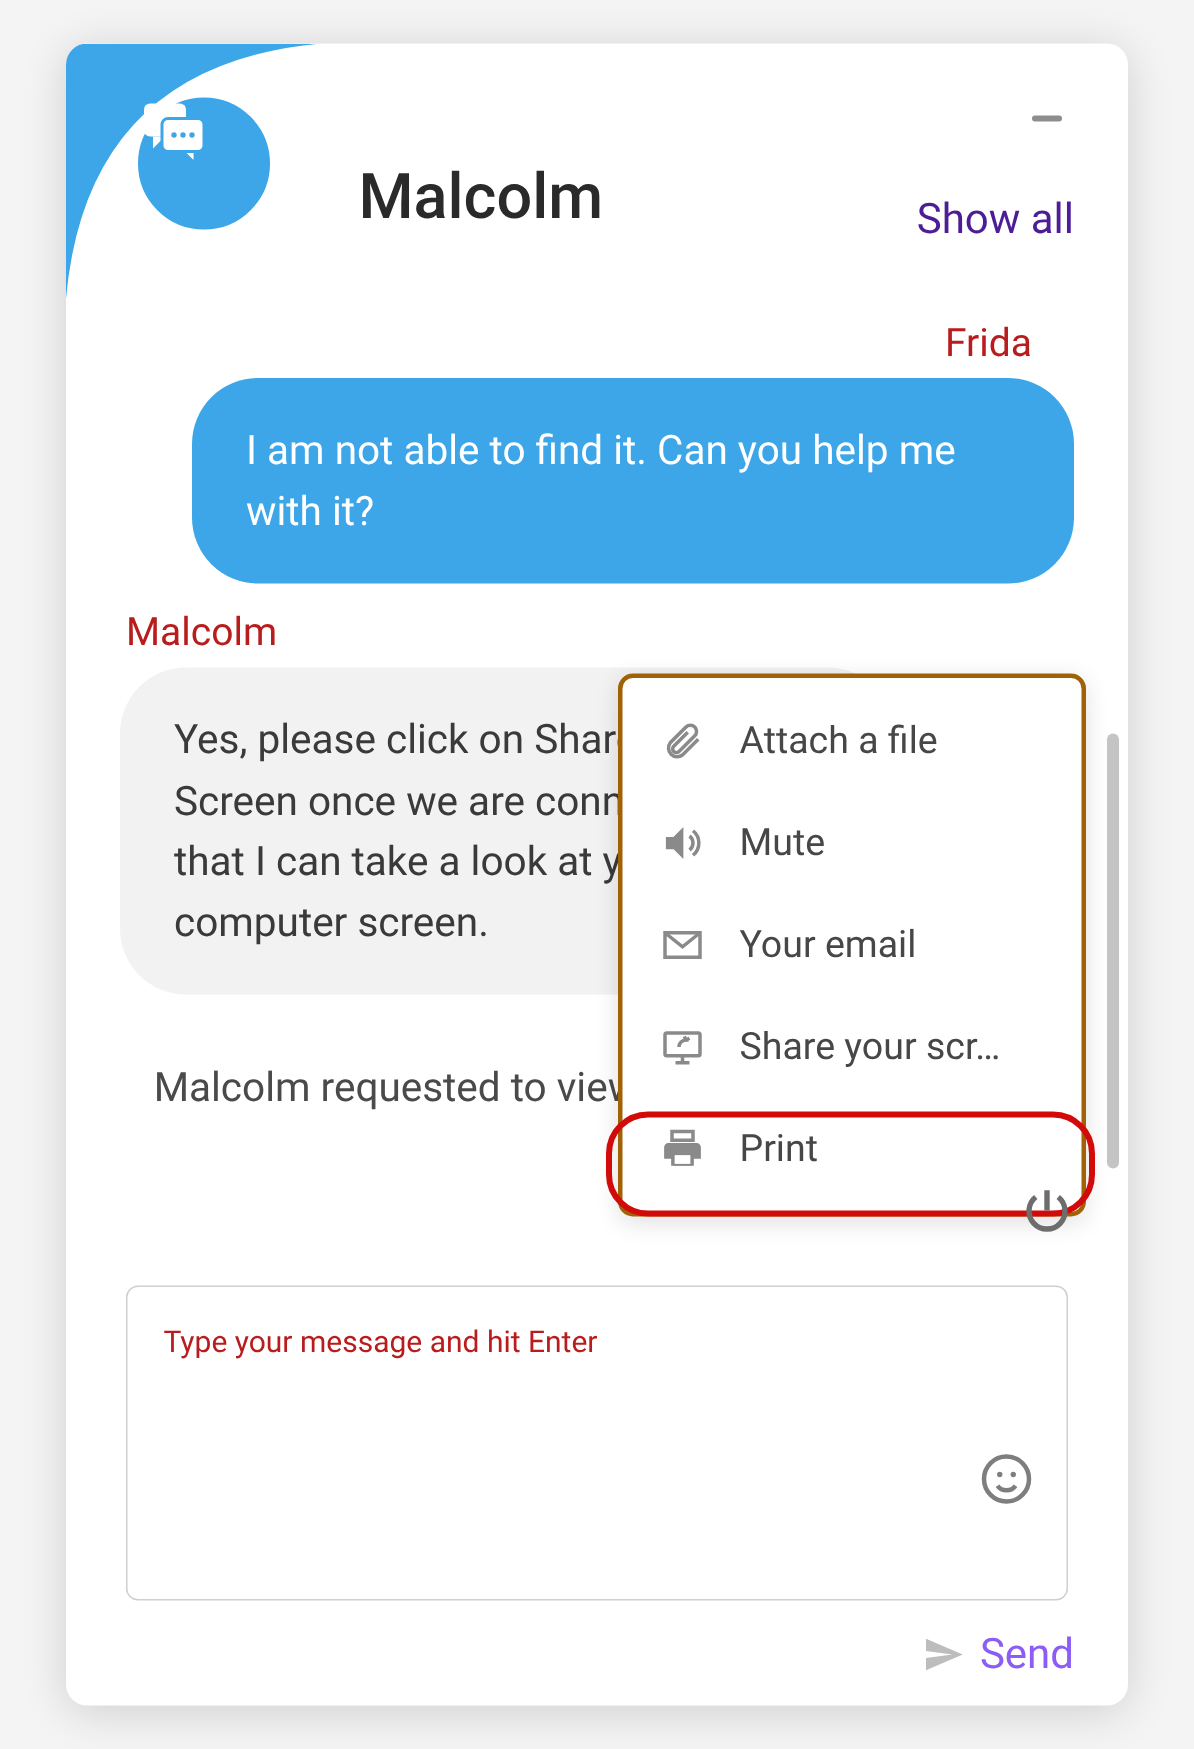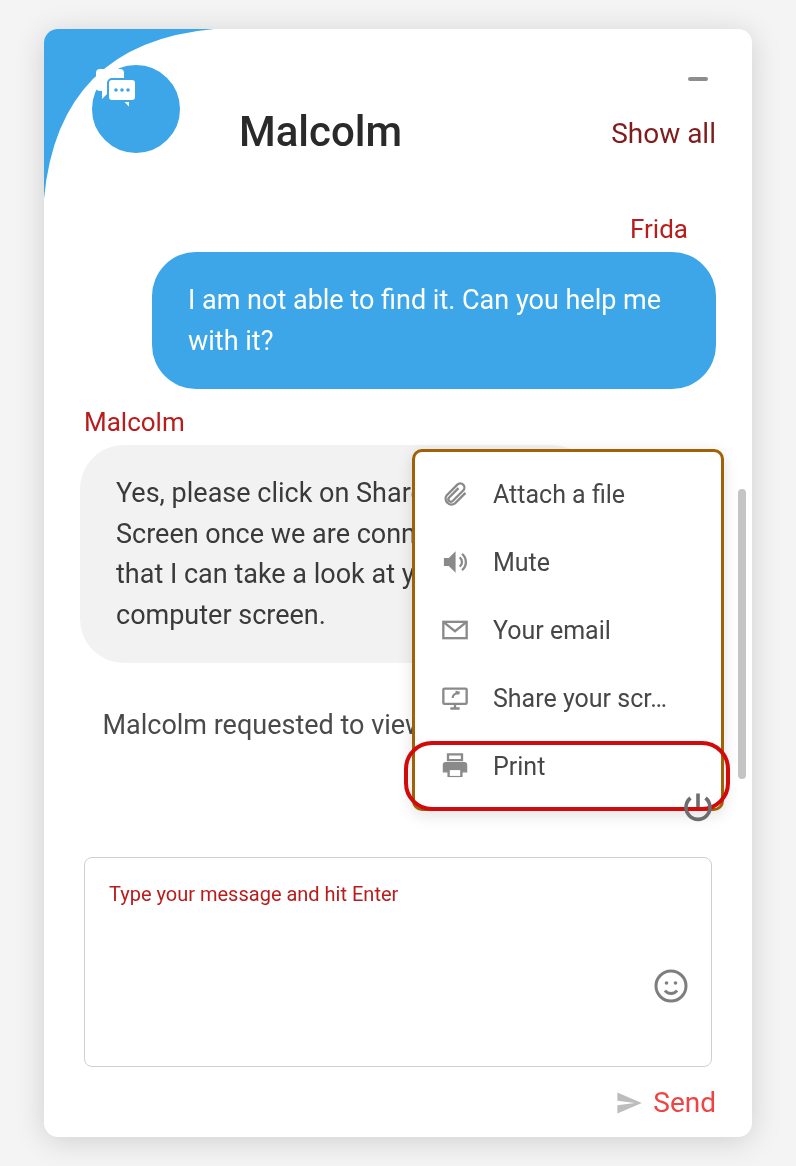--- a/index.html
+++ b/index.html
@@ -57,22 +57,22 @@
   .minimize {
     position:absolute;
     top: 48px; right: 44px;
     width: 20px; height: 4px;
     background: #8e8e8e;
     border-radius:2px;
     cursor:pointer;
   }
   .show-all {
     position:absolute;
-    top: 88px; right: 36px;
-    color: #7f1d1d;
+    top: 100px; right: 36px;
+    color: #4c1d95;
     font-size: 28px;
     cursor:pointer;
   }
 
   .messages {
     position:absolute;
     top: 185px; left: 0; right: 0; bottom: 310px;
     padding: 0 36px;
   }
   .sender-label {
@@ -84,21 +84,21 @@
   .sender-label.left { text-align:left; margin: 18px 0 8px 4px; }
   .bubble {
     font-size: 27px;
     line-height: 1.5;
     border-radius: 44px;
     padding: 28px 36px;
   }
   .bubble.out {
     background: #3ca6e8;
     color: #fff;
-    margin-left: 72px;
+    margin-left: 48px;
   }
   .bubble.in {
     background: #f2f2f2;
     color: #3a3a3a;
     margin-right: 120px;
   }
   .system-msg {
     color:#4a4a4a;
     font-size:27px;
     text-align:center;
@@ -182,21 +182,21 @@
     width:36px; height:36px;
     color:#7e7e7e;
     cursor:pointer;
   }
   .emoji-btn svg{width:100%;height:100%;}
 
   .send-btn {
     position:absolute;
     right:36px; bottom:18px;
     display:flex; align-items:center; gap:10px;
-    color:#ef4444;
+    color:#8b5cf6;
     font-size:28px;
     cursor:pointer;
   }
   .send-btn svg{width:28px;height:28px;}
 </style>
 </head>
 <body>
 
 <div class="chat-window">
 

